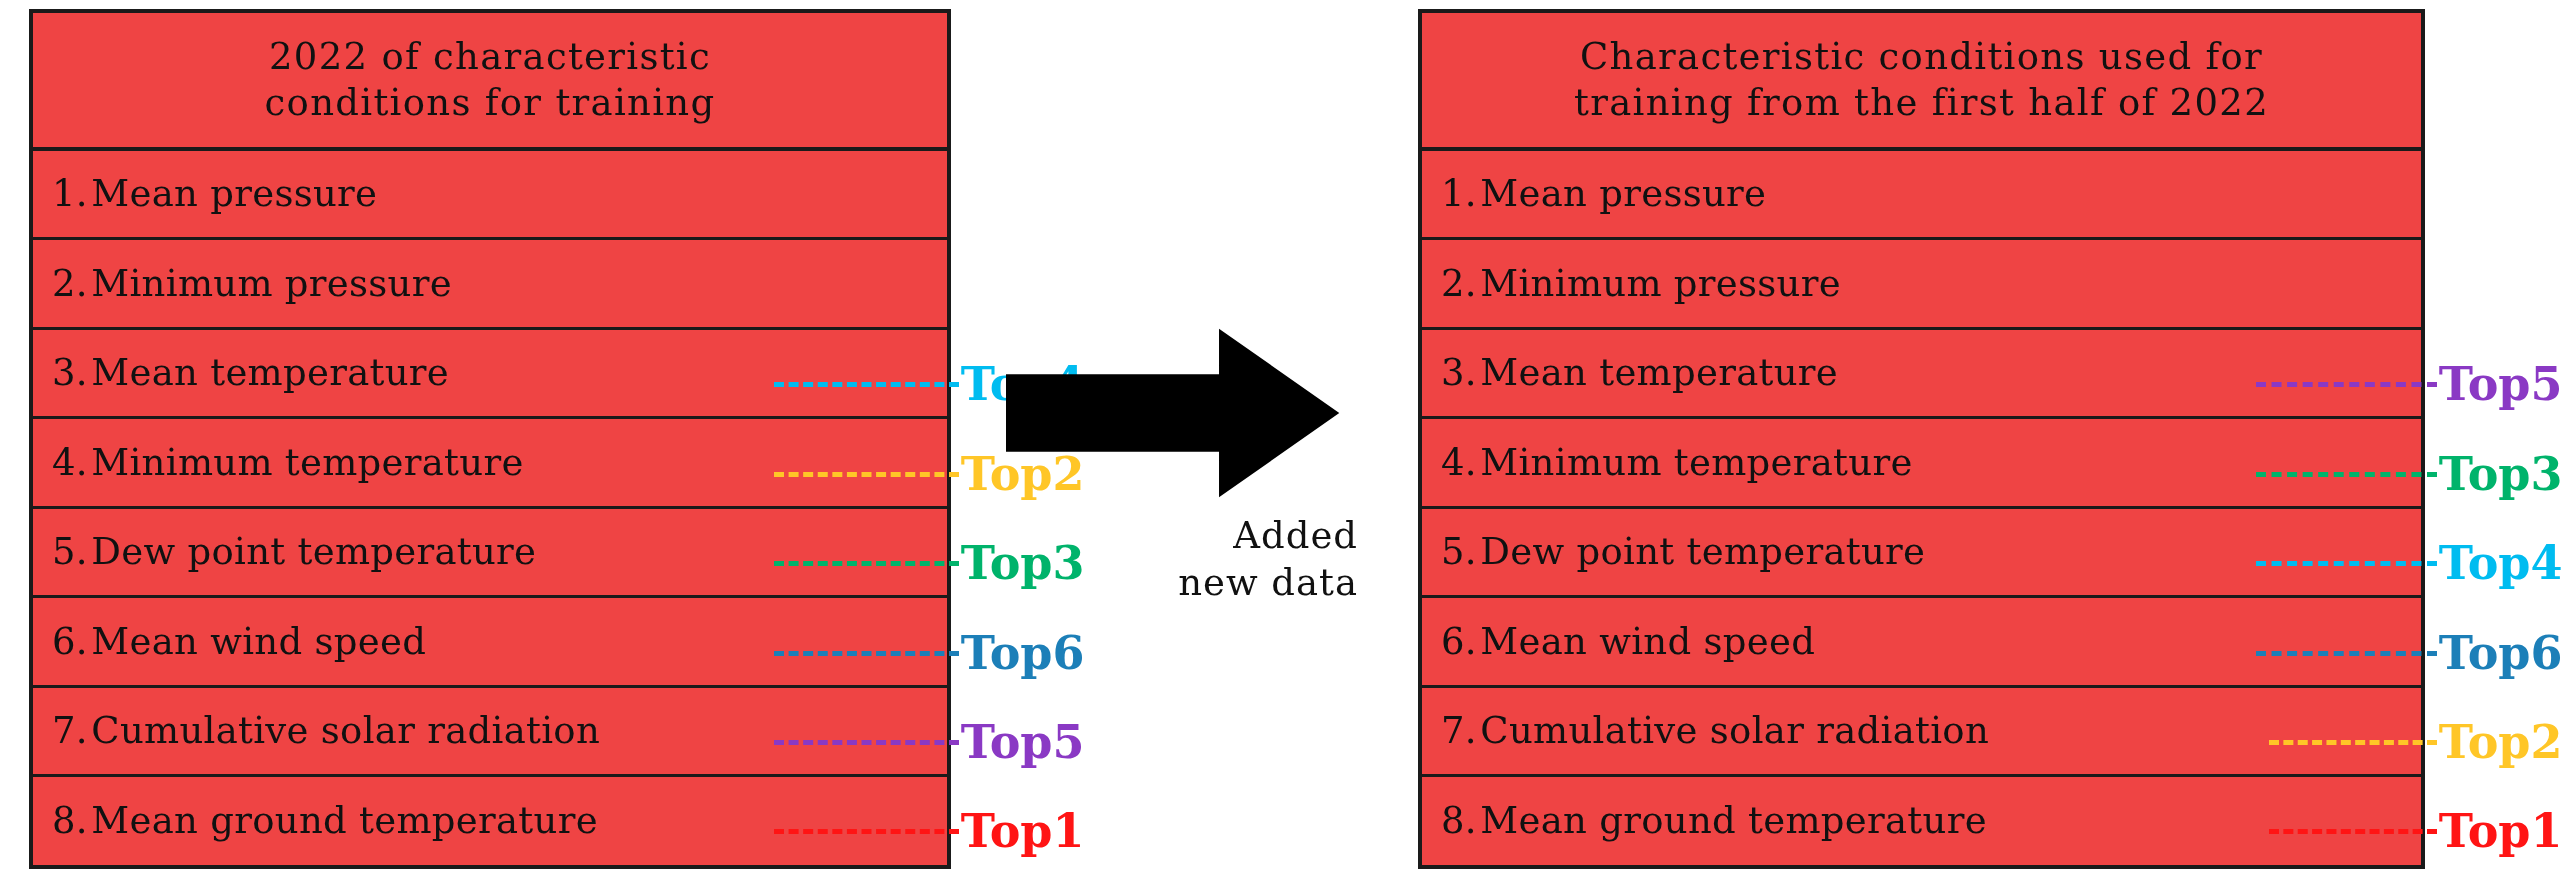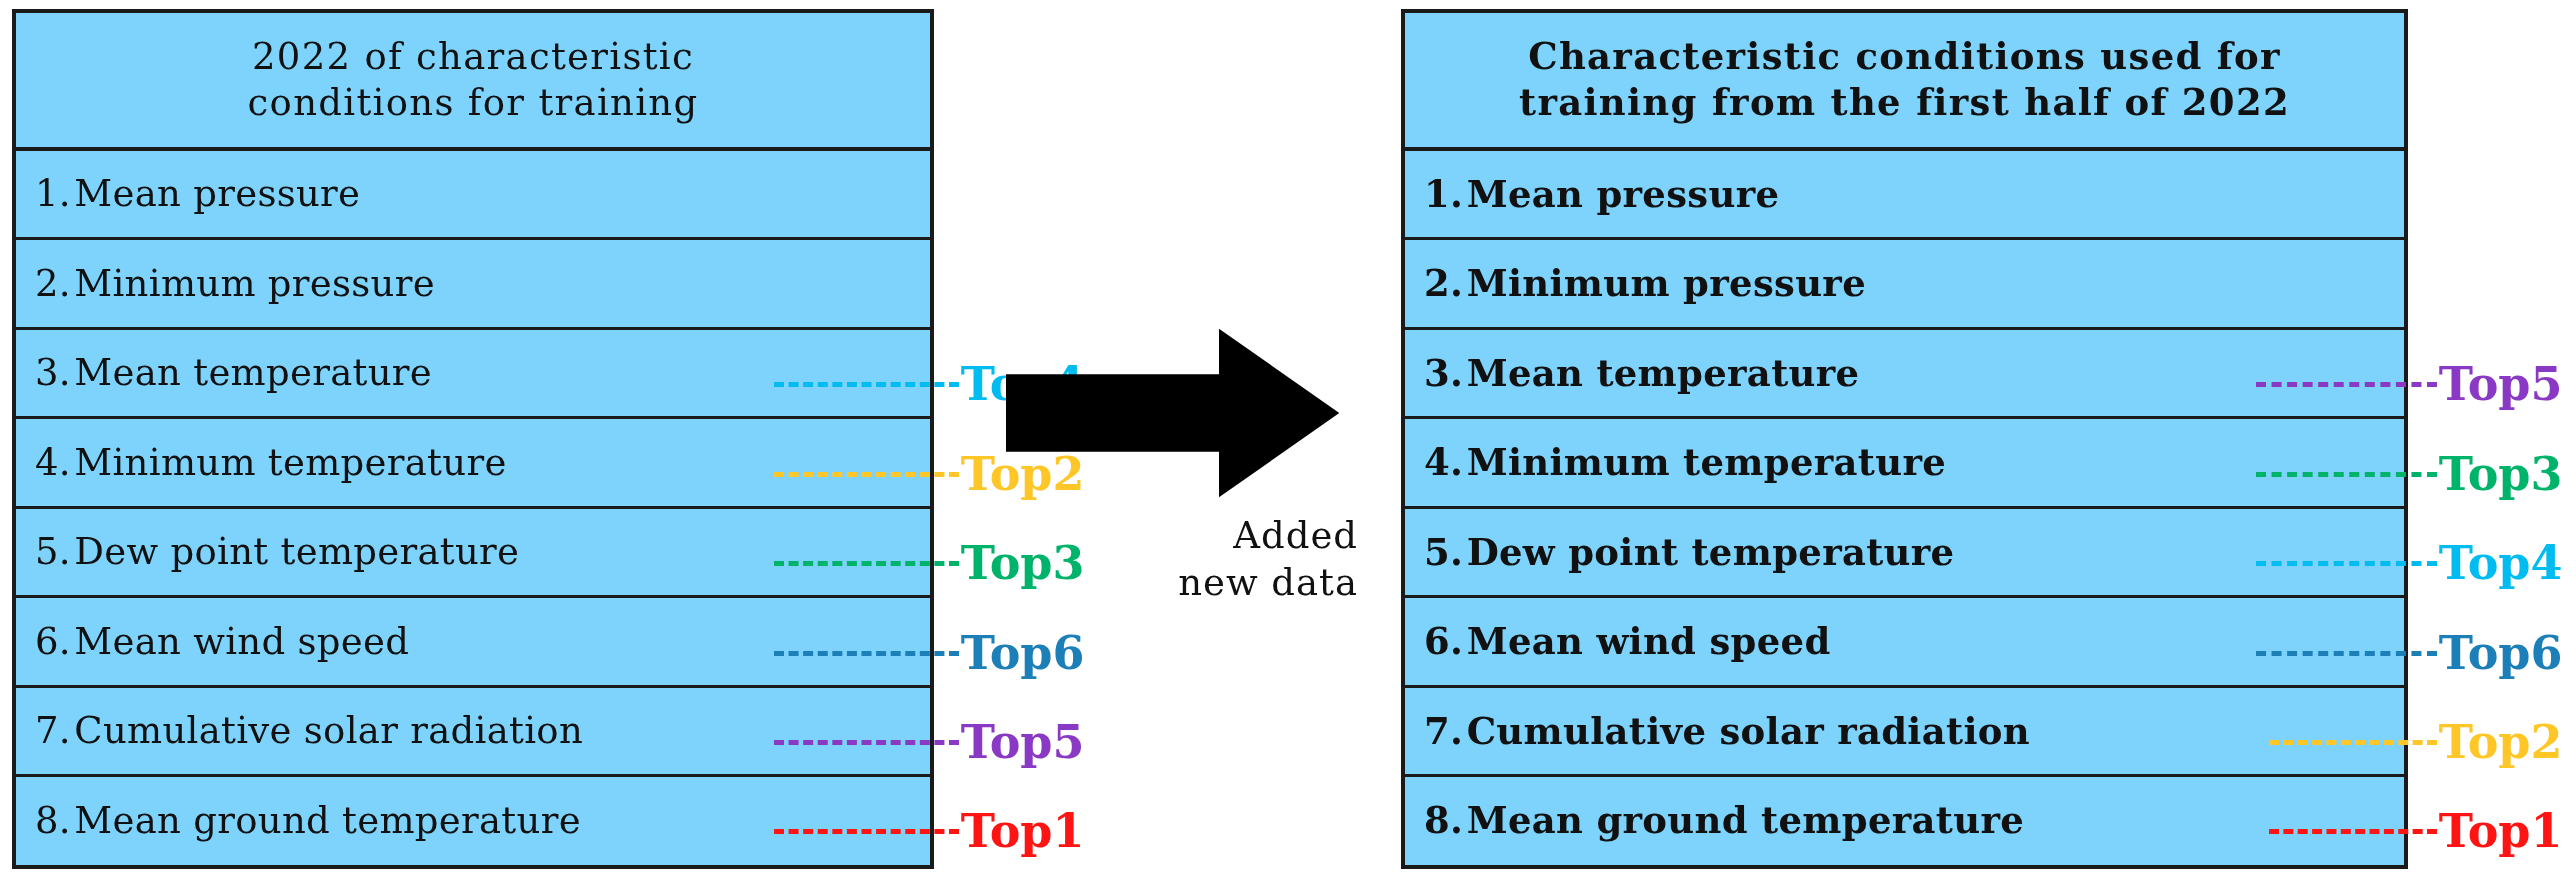--- a/index.html
+++ b/index.html
@@ -20,24 +20,25 @@
     inset: 0;
     width: 2576px;
     height: 878px;
   }
 
   
   .table-block {
     position: absolute;
     box-sizing: border-box;
     border: 4.3px solid #1a1a1a;
-    background: #7dd3fc;
+    background: #ef4444;
+    margin-left: 17px;
   }
   #table-left  { left: 12px;   top: 8.6px; width: 922px; height: 860px; }
-  #table-right { left: 1401px; top: 8.6px; width: 1007px; height: 860px; font-weight: bold; }
+  #table-right { left: 1401px; top: 8.6px; width: 1007px; height: 860px; }
 
   .tbl-header {
     box-sizing: border-box;
     height: 138px;
     border-bottom: 4.3px solid #1a1a1a;
     display: flex;
     flex-direction: column;
     align-items: center;
     justify-content: center;
     text-align: center;

